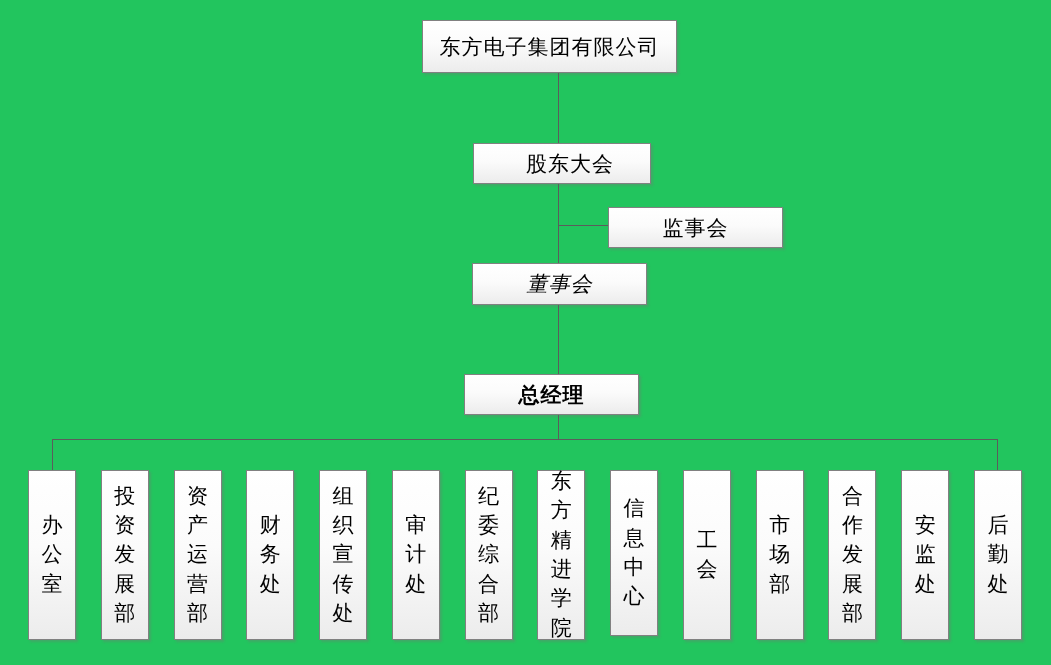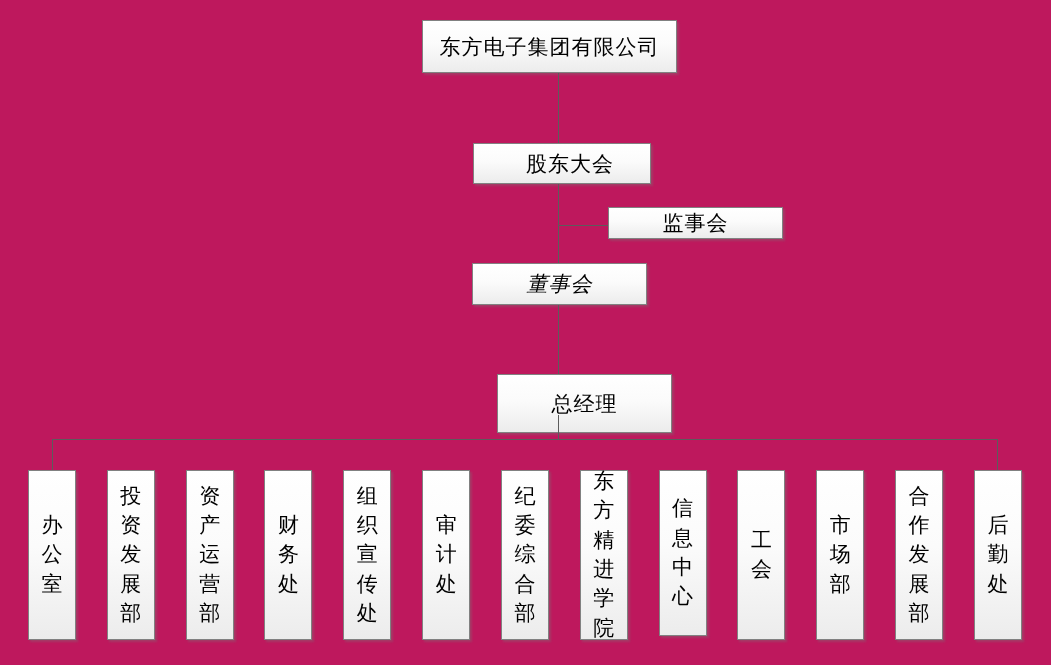--- a/index.html
+++ b/index.html
@@ -5,21 +5,21 @@
   * { margin: 0; padding: 0; box-sizing: border-box; }
   html, body { background: #ffffff; }
   body {
     font-family: "Liberation Serif", "DejaVu Serif", serif;
     color: #000000;
   }
   .stage {
     position: relative;
     width: 1051px;
     height: 665px;
-    background: #be185d;
+    background: #22c55e;
     overflow: hidden;
   }
   .node {
     position: absolute;
     border: 1px solid #818181;
     background: linear-gradient(180deg, #ffffff 0%, #fbfbfb 45%, #ececec 100%);
     box-shadow: 2px 2px 2px rgba(120,120,120,0.35);
     display: flex;
     align-items: center;
     justify-content: center;
@@ -73,27 +73,27 @@
   <div class="node h-node" style="left:422px; top:20px; width:255px; height:53px;">东方电子集团有限公司</div>
 
   <div class="line" style="left:558px; top:73px; width:1px; height:70px;"></div>
 
   <div class="node h-node" style="left:473px; top:143px; width:178px; height:41px;padding-left:16px;">股东大会</div>
 
   <div class="line" style="left:558px; top:184px; width:1px; height:79px;"></div>
 
   <div class="line" style="left:558px; top:225px; width:51px; height:1px;"></div>
 
-  <div class="node h-node" style="left:608px; top:207px; width:175px; height:32px;">监事会</div>
+  <div class="node h-node" style="left:608px; top:207px; width:175px; height:41px;">监事会</div>
 
   <div class="node h-node" style="left:472px; top:263px; width:175px; height:42px;font-style:italic;">董事会</div>
 
   <div class="line" style="left:558px; top:305px; width:1px; height:69px;"></div>
 
-  <div class="node h-node" style="left:497px; top:374px; width:175px; height:59px;">总经理</div>
+  <div class="node h-node" style="left:464px; top:374px; width:175px; height:41px;font-weight:bold;">总经理</div>
 
   <div class="line" style="left:558px; top:415px; width:1px; height:24px;"></div>
 
   <div class="line" style="left:52px; top:439px; width:946px; height:1px;"></div>
 
   <div class="line" style="left:52px; top:439px; width:1px; height:31px;"></div>
   <div class="line" style="left:997px; top:439px; width:1px; height:31px;"></div>
 
   <div class="dept-row" id="dept-row">
       <div class="v-node">
@@ -126,17 +126,20 @@
       <div class="v-node">
         <span class="v-label">工会</span>
       </div>
       <div class="v-node">
         <span class="v-label">市场部</span>
       </div>
       <div class="v-node">
         <span class="v-label">合作发展部</span>
       </div>
       <div class="v-node">
+        <span class="v-label">安监处</span>
+      </div>
+      <div class="v-node">
         <span class="v-label">后勤处</span>
       </div>
     </div>
 
 </div>
 
 </body></html>

